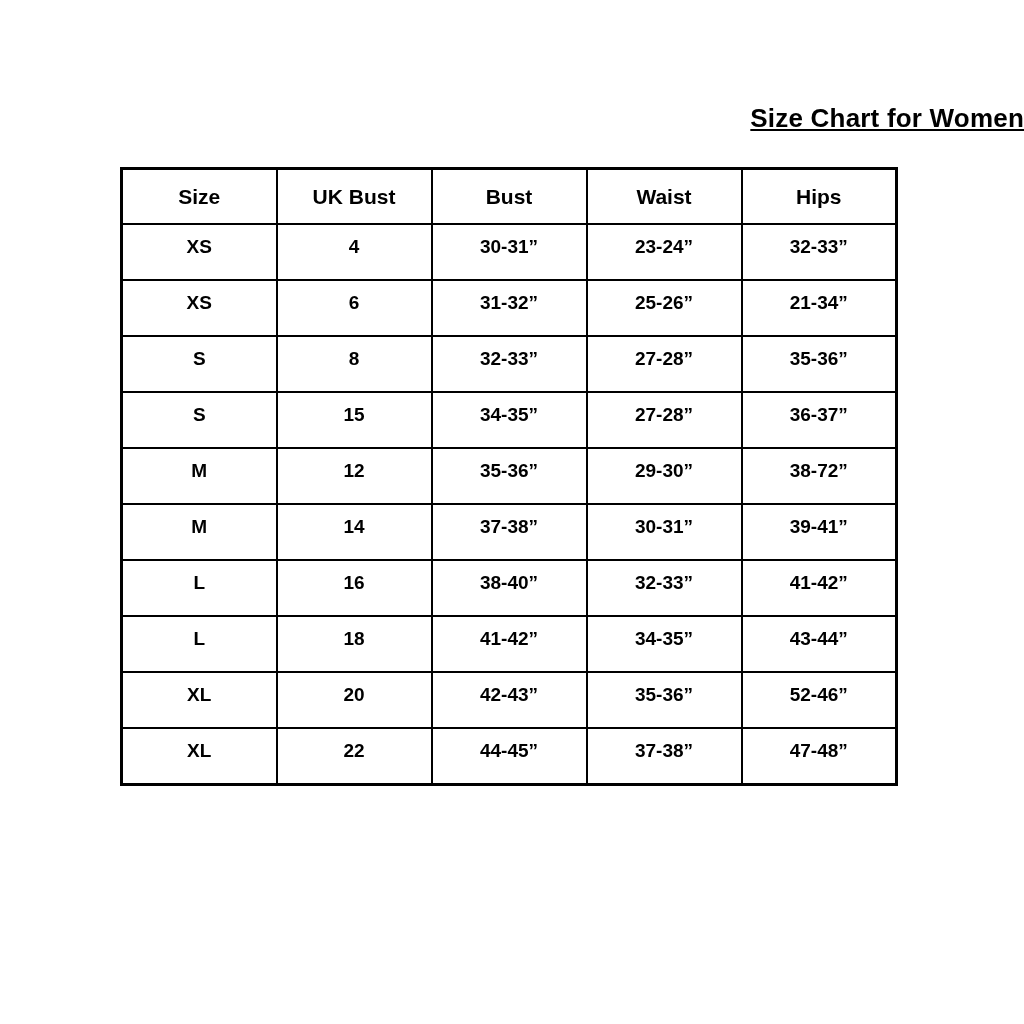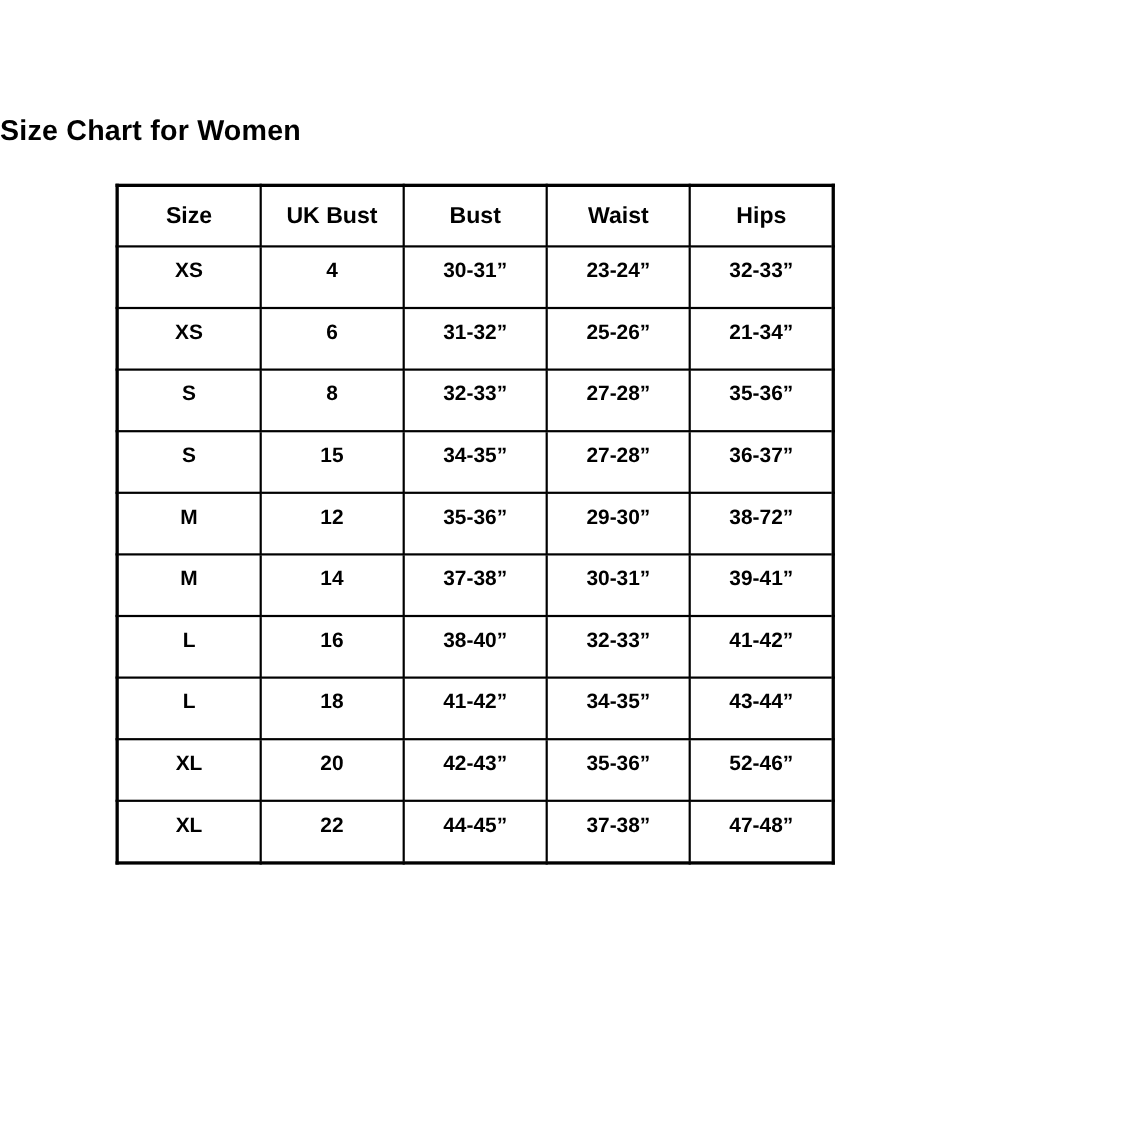--- a/index.html
+++ b/index.html
@@ -16,31 +16,32 @@
     width: 1024px;
     height: 1024px;
     background: #ffffff;
     overflow: hidden;
   }
   .chart-title {
     position: absolute;
     top: 103px;
     left: 0;
     width: 1024px;
-    text-align: left;
+    text-align: right;
     font-size: 26px;
     font-weight: bold;
     letter-spacing: 0.2px;
     margin: 0;
+    text-decoration: underline;
   }
   table.size-chart {
     position: absolute;
-    left: 105px;
+    left: 120px;
     top: 167px;
-    width: 654px;
+    width: 778px;
     border-collapse: collapse;
     table-layout: fixed;
     border: 3px solid #000000;
   }
   table.size-chart th,
   table.size-chart td {
     border: 2px solid #000000;
     text-align: center;
     vertical-align: middle;
     font-weight: bold;

